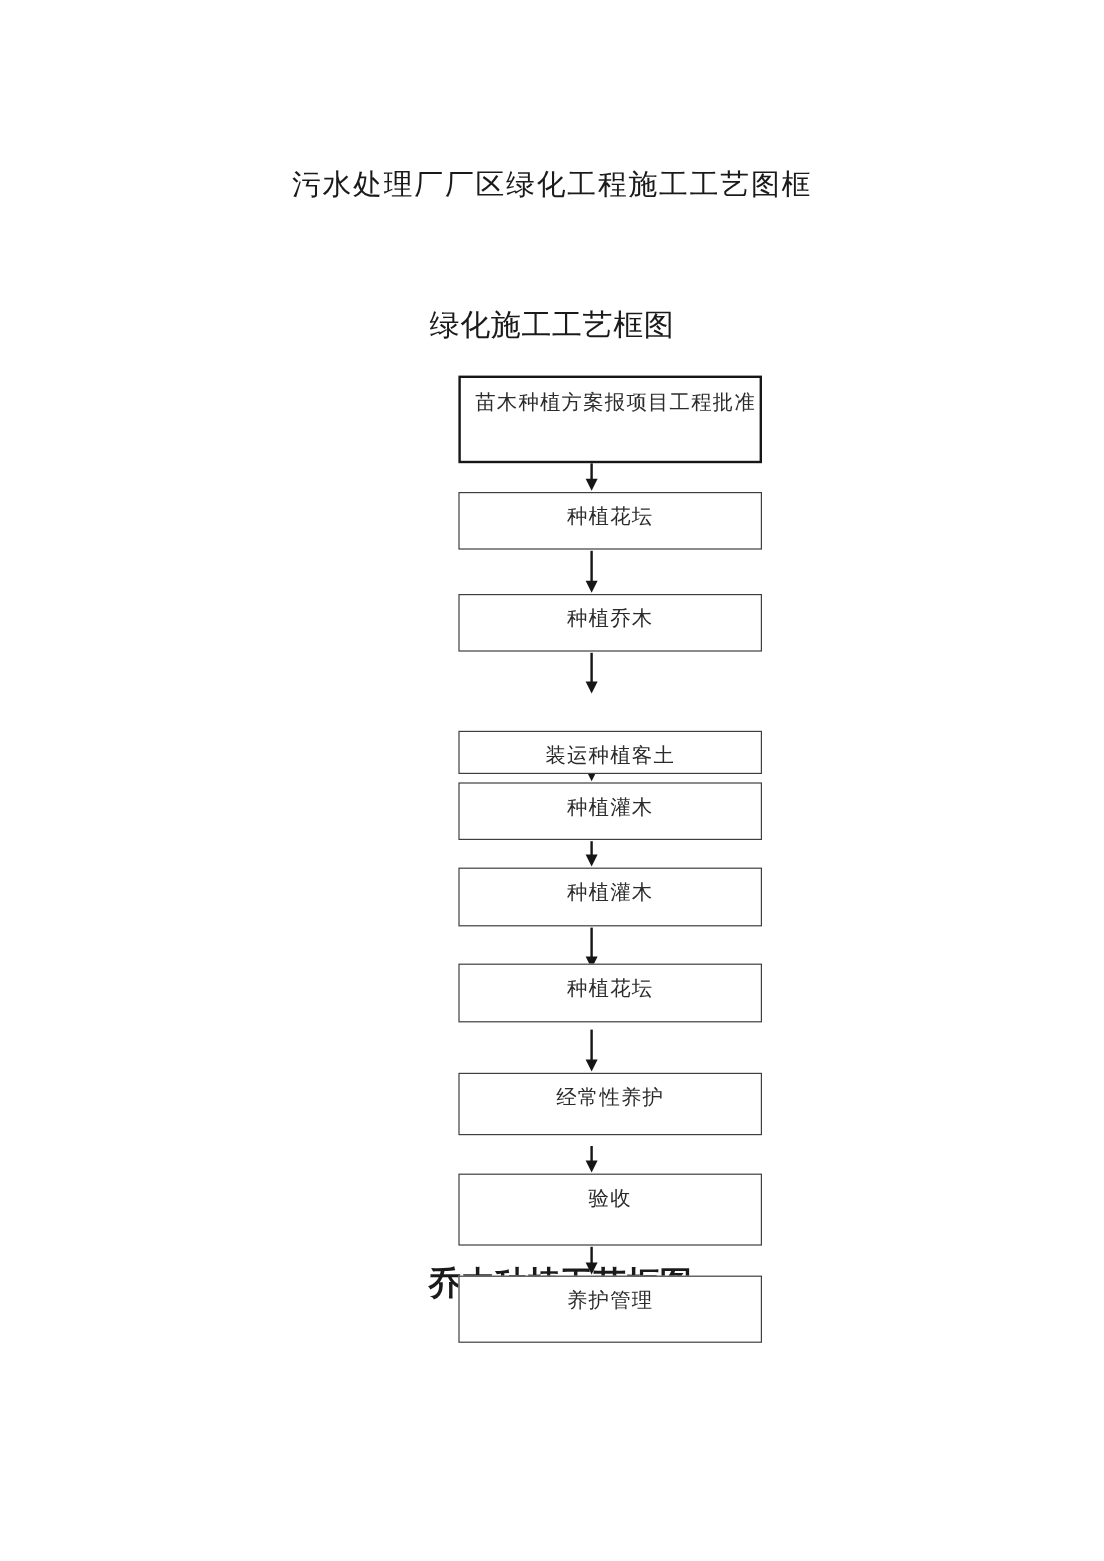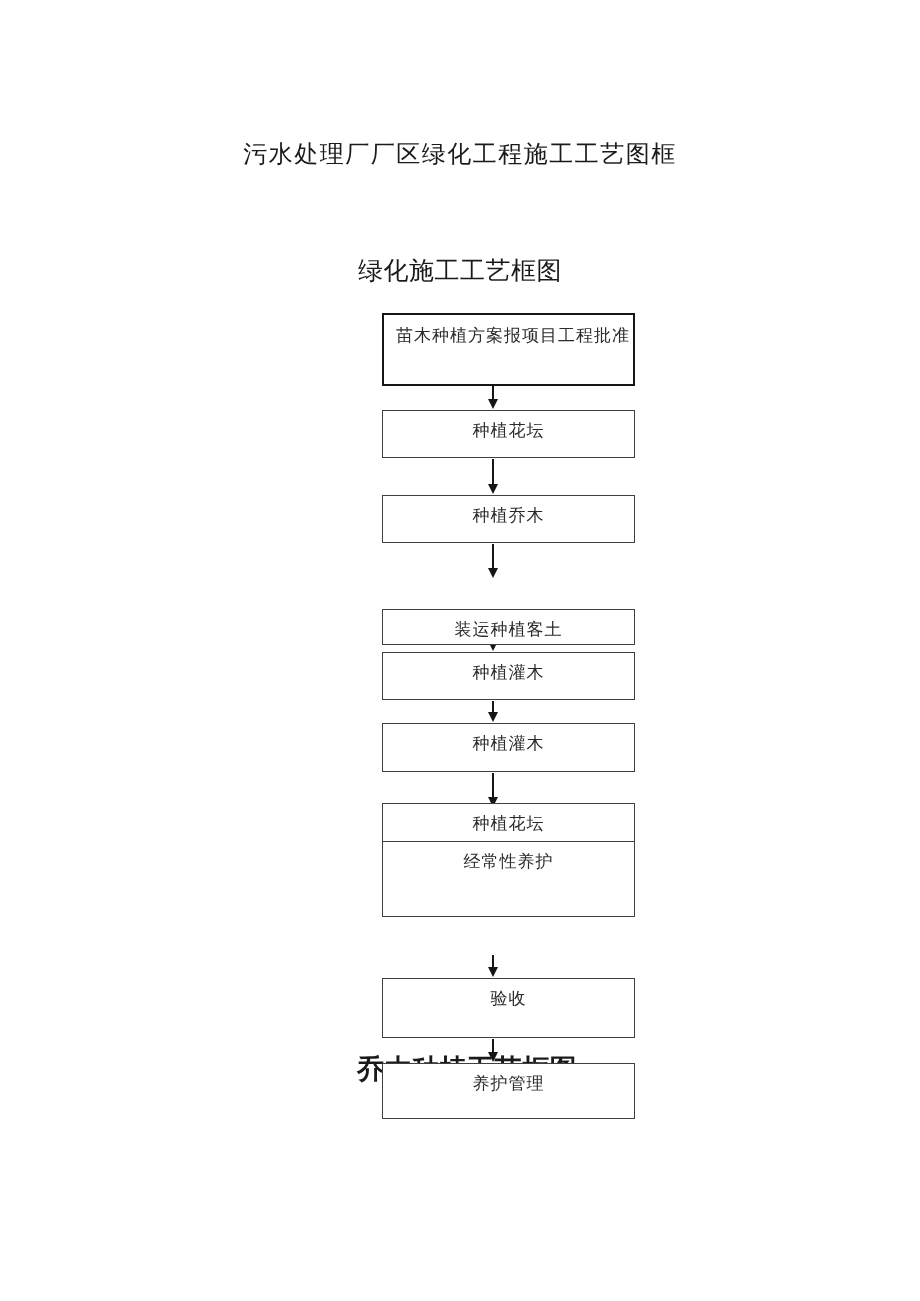--- a/index.html
+++ b/index.html
@@ -151,21 +151,21 @@
     </div>
 
     <div class="arrow" style="top:773px;height:34px"></div>
 
     <div class="fc-box" style="top:803px;height:49px">
       <span>种植花坛</span>
     </div>
 
     <div class="arrow" style="top:858px;height:35px"></div>
 
-    <div class="fc-box" style="top:841px;height:76px">
+    <div class="fc-box" style="top:894px;height:52px">
       <span>经常性养护</span>
     </div>
 
     <div class="arrow" style="top:955px;height:22px"></div>
 
     <div class="fc-box" style="top:978px;height:60px">
       <span>验收</span>
     </div>
 
     <div class="arrow" style="top:1039px;height:23px"></div>

